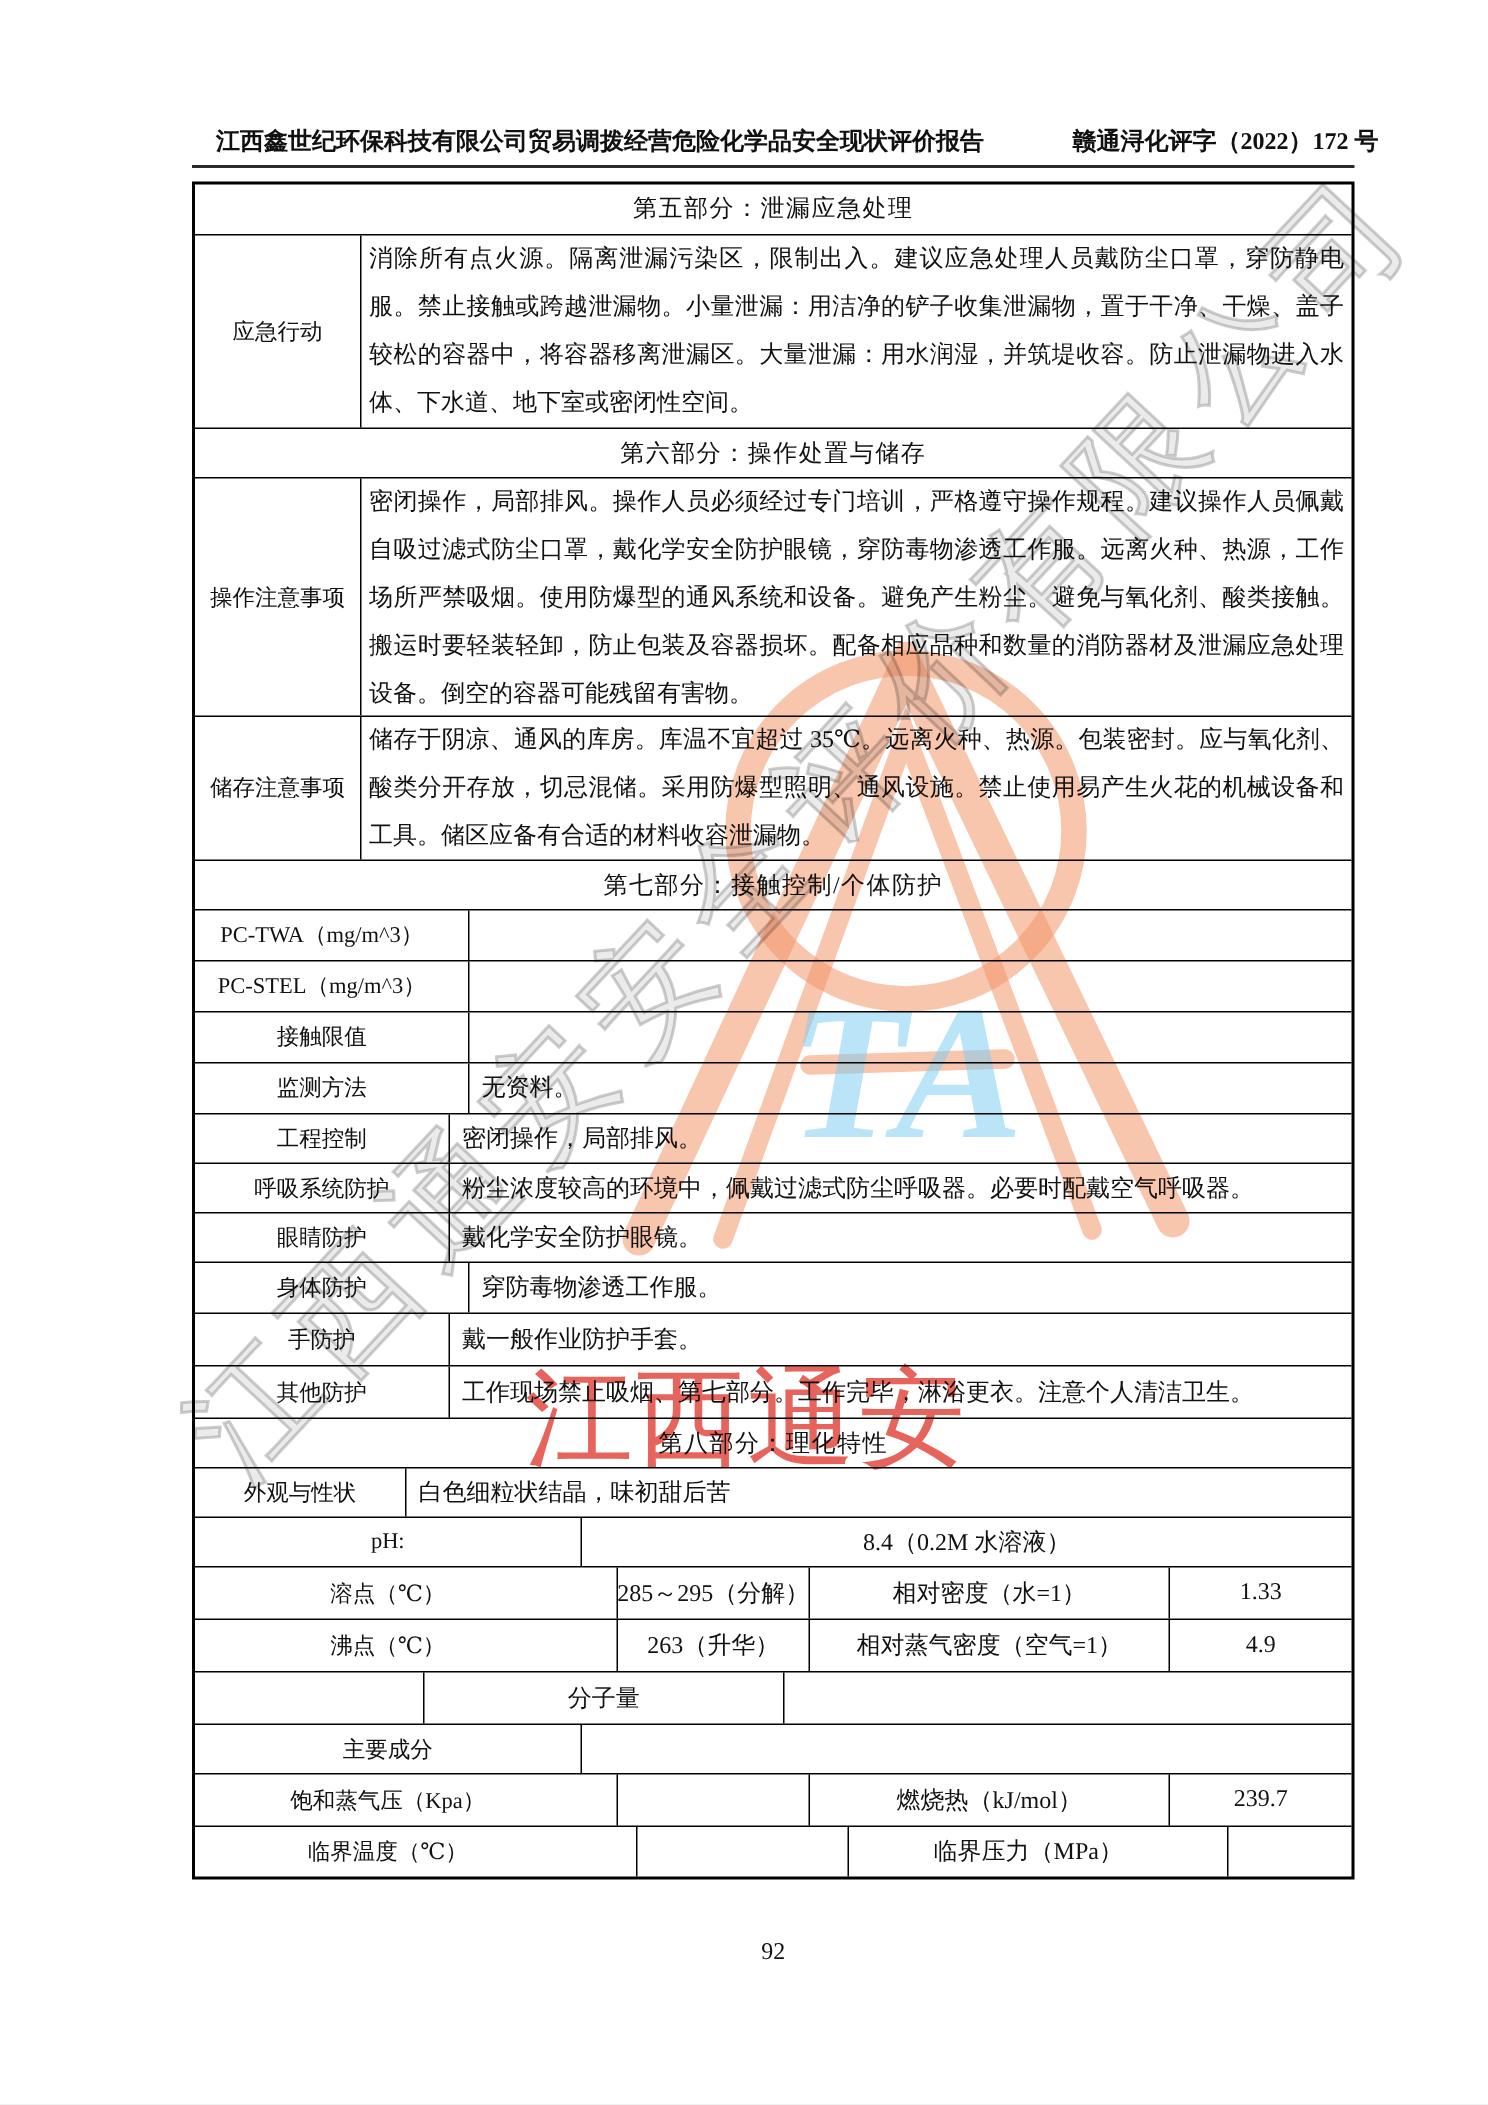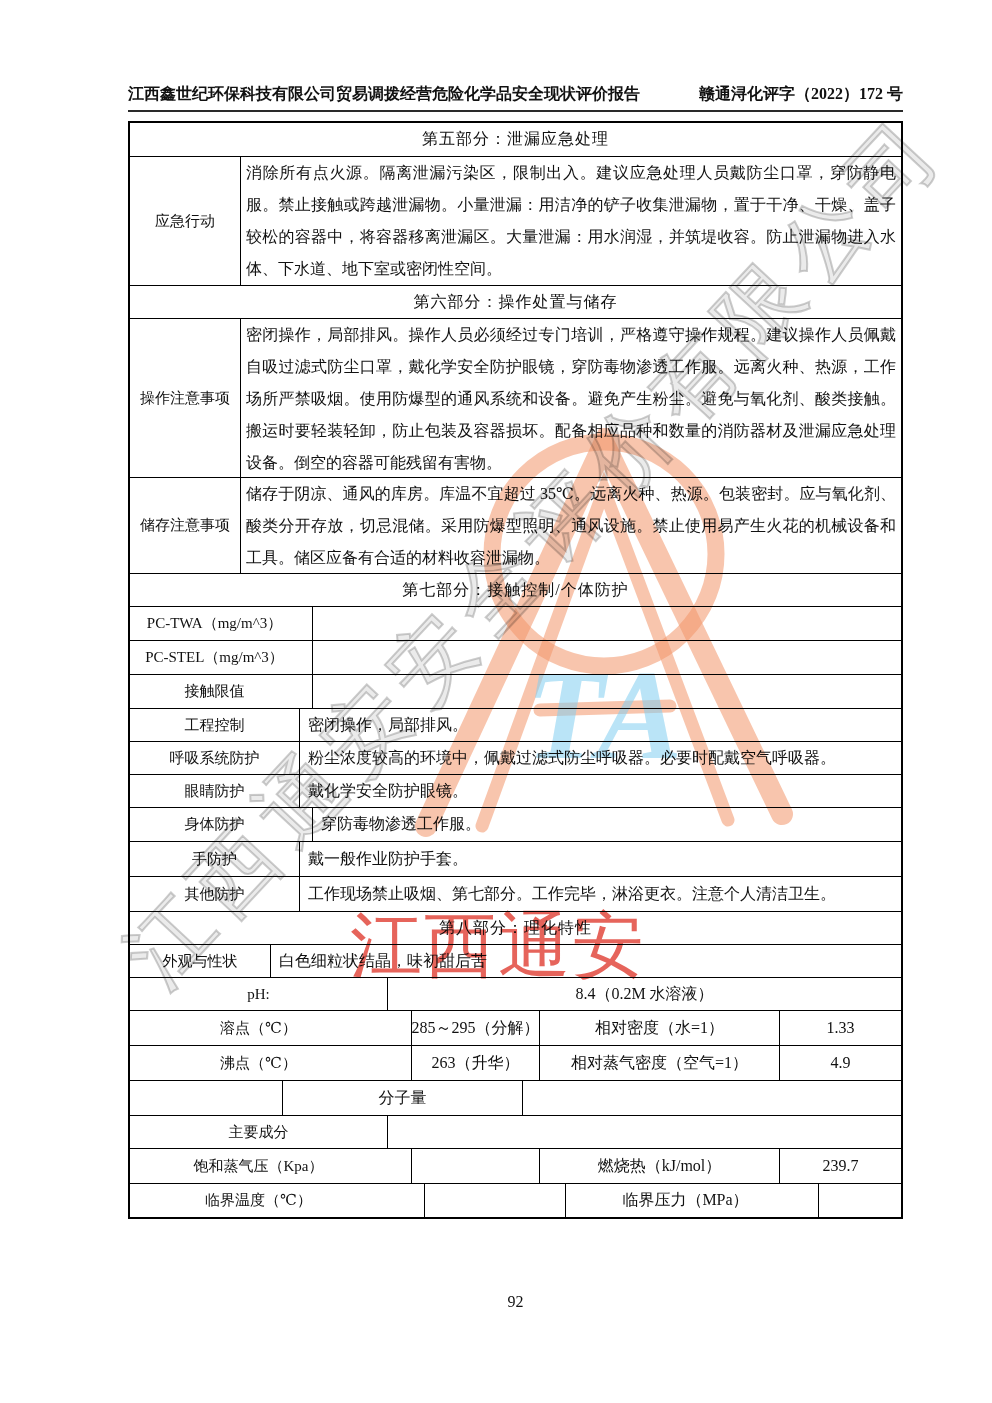--- a/index.html
+++ b/index.html
@@ -3,21 +3,21 @@
 <meta charset="utf-8">
 <style>
   html,body{margin:0;padding:0;background:#e8e8e8;}
   .page{
     position:relative;width:992px;height:1403px;background:#ffffff;
     font-family:"Liberation Serif","DejaVu Serif",serif;color:#111;
     overflow:hidden;margin:0 auto;
   }
   
   .hdr{
-    position:absolute;left:128px;top:84px;width:775px;
+    position:absolute;left:144px;top:84px;width:775px;
     display:flex;justify-content:space-between;align-items:baseline;
     font-size:16px;font-weight:600;white-space:nowrap;
   }
   .hdr-rule{position:absolute;left:128px;top:110px;width:775px;height:2px;background:#2a2a2a;}
   
   .doc-table{
     position:absolute;left:128px;top:121px;width:775px;
     border:2px solid #000000;box-sizing:border-box;background:transparent;
   }
   .tr{display:flex;box-sizing:border-box;}
@@ -100,20 +100,24 @@
       <div class="cell lbl w169">PC-TWA（mg/m^3）</div>
       <div class="cell val"></div>
     </div>
     <div class="tr h34">
       <div class="cell lbl w169">PC-STEL（mg/m^3）</div>
       <div class="cell val"></div>
     </div>
     <div class="tr h34">
       <div class="cell lbl w169">接触限值</div>
       <div class="cell val"></div>
+    </div>
+    <div class="tr h34">
+      <div class="cell lbl w169">监测方法</div>
+      <div class="cell val">无资料。</div>
     </div>
     <div class="tr h33">
       <div class="cell lbl w169">工程控制</div>
       <div class="cell val">密闭操作，局部排风。</div>
     </div>
     <div class="tr h33">
       <div class="cell lbl w169">呼吸系统防护</div>
       <div class="cell val">粉尘浓度较高的环境中，佩戴过滤式防尘呼吸器。必要时配戴空气呼吸器。</div>
     </div>
     <div class="tr h33">

